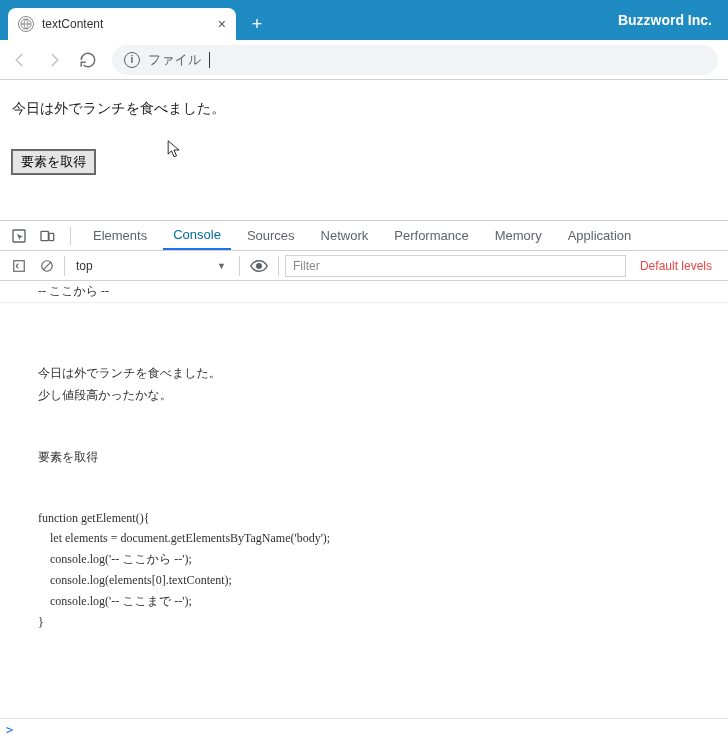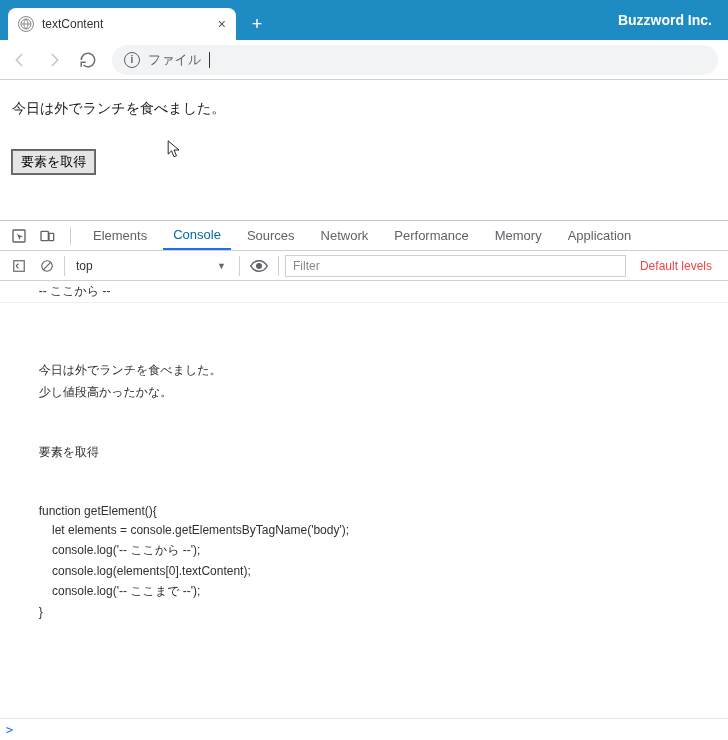--- a/index.html
+++ b/index.html
@@ -160,21 +160,21 @@
   font-size:12px;
   color:#888;
   padding:0 7px;
   display:flex;align-items:center;
 }
 .dt-levels { font-size:12px; padding:0 8px; color:#ef4444;}
 .dt-vert-div { width:1px;height:20px;background:#d0d0d0;}
 
 .console-out {
   flex:1;
-  font-family: Liberation Sans, sans-serif;
+  font-family: Liberation Serif, serif;
   font-size:12px;
   color:#303030;
   overflow:auto;
 }
 .console-out .line { padding: 2px 0 2px 32px; white-space:pre; border-bottom:1px solid transparent;}
 .console-out .sep { border-bottom:1px solid #eee;}
 .prompt-row {
   height:22px;
   border-top:1px solid #e4e4e4;
   display:flex;
@@ -298,21 +298,21 @@
       <div class="line"> </div>
       <div class="line"> </div>
       <div class="line">  今日は外でランチを食べました。</div>
       <div class="line">  少し値段高かったかな。</div>
       <div class="line"> </div>
       <div class="line"> </div>
       <div class="line">  要素を取得</div>
       <div class="line"> </div>
       <div class="line"> </div>
       <div class="line">  function getElement(){</div>
-      <div class="line">      let elements = console.getElementsByTagName('body');</div>
+      <div class="line">      let elements = document.getElementsByTagName('body');</div>
       <div class="line">      console.log('-- ここから --');</div>
       <div class="line">      console.log(elements[0].textContent);</div>
       <div class="line">      console.log('-- ここまで --');</div>
       <div class="line">  }</div>
       <div class="line"> </div>
       <div class="line"> </div>
       <div class="line"> </div>
     </div>
 
   <div class="prompt-row">

